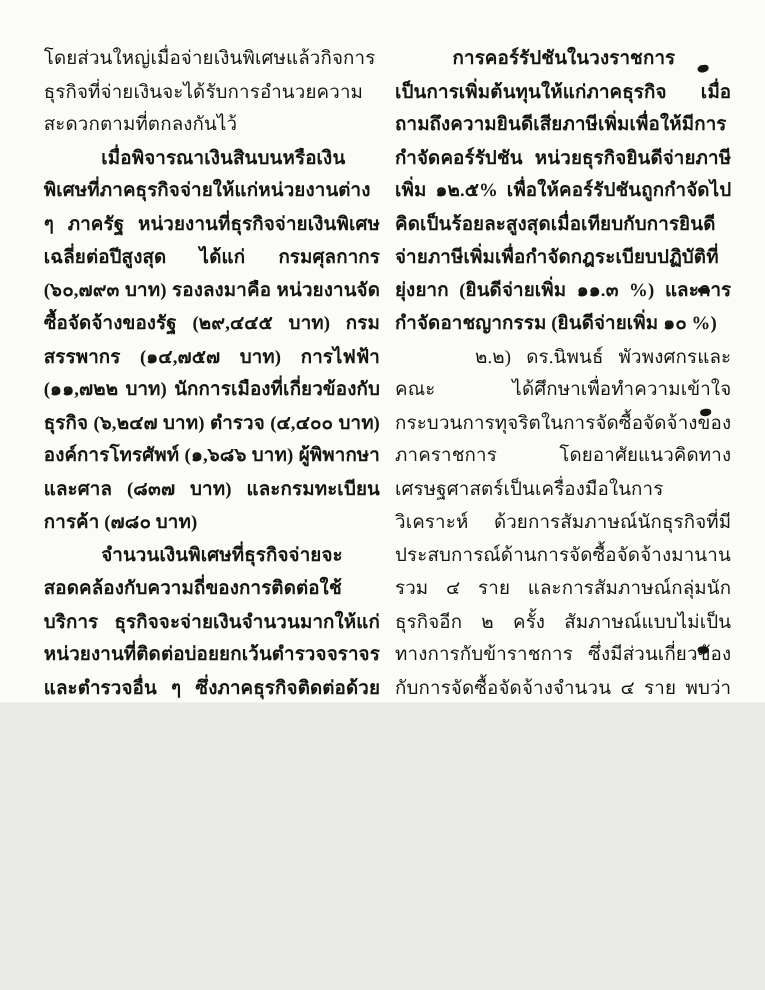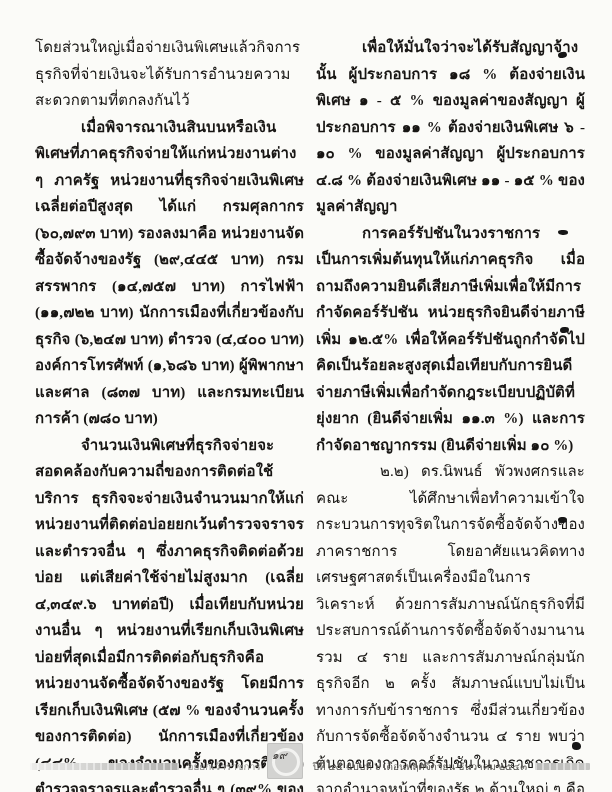--- a/index.html
+++ b/index.html
@@ -3,21 +3,21 @@
 <meta charset="utf-8">
 <style>
   html,body{margin:0;padding:0;}
   body{
     width:612px;height:792px;
     background:#e9e9e7;
     font-family:"Liberation Serif","DejaVu Serif",serif;
   }
   .page{
     position:relative;
-    width:612px;height:792px;
+    width:612px;height:562px;
     background:#fbfbf8;
     overflow:hidden;
     color:#171513;
   }
   .columns{
     position:absolute;
     top:34px;left:35px;right:27px;
     display:flex;
     gap:12px;
   }
@@ -105,21 +105,20 @@
 
 <div class="page">
 
   <div class="columns">
     <div class="col">
       <p class="para">โดยส่วนใหญ่เมื่อจ่ายเงินพิเศษแล้วกิจการธุรกิจที่จ่ายเงินจะได้รับการอำนวยความสะดวกตามที่ตกลงกันไว้</p>
       <p class="para indent">เมื่อพิจารณาเงินสินบนหรือเงินพิเศษที่ภาคธุรกิจจ่ายให้แก่หน่วยงานต่าง ๆ ภาครัฐ หน่วยงานที่ธุรกิจจ่ายเงินพิเศษเฉลี่ยต่อปีสูงสุด ได้แก่ กรมศุลกากร (๖๐,๗๙๓ บาท) รองลงมาคือ หน่วยงานจัดซื้อจัดจ้างของรัฐ (๒๙,๔๔๕ บาท) กรมสรรพากร (๑๔,๗๕๗ บาท) การไฟฟ้า (๑๑,๗๒๒ บาท) นักการเมืองที่เกี่ยวข้องกับธุรกิจ (๖,๒๔๗ บาท) ตำรวจ (๔,๔๐๐ บาท) องค์การโทรศัพท์ (๑,๖๘๖ บาท) ผู้พิพากษาและศาล (๘๓๗ บาท) และกรมทะเบียนการค้า (๗๘๐ บาท)</p>
       <p class="para indent">จำนวนเงินพิเศษที่ธุรกิจจ่ายจะสอดคล้องกับความถี่ของการติดต่อใช้บริการ ธุรกิจจะจ่ายเงินจำนวนมากให้แก่หน่วยงานที่ติดต่อบ่อยยกเว้นตำรวจจราจรและตำรวจอื่น ๆ ซึ่งภาคธุรกิจติดต่อด้วยบ่อย แต่เสียค่าใช้จ่ายไม่สูงมาก (เฉลี่ย ๔,๓๔๙.๖ บาทต่อปี) เมื่อเทียบกับหน่วยงานอื่น ๆ หน่วยงานที่เรียกเก็บเงินพิเศษบ่อยที่สุดเมื่อมีการติดต่อกับธุรกิจคือ หน่วยงานจัดซื้อจัดจ้างของรัฐ โดยมีการเรียกเก็บเงินพิเศษ (๕๗ % ของจำนวนครั้งของการติดต่อ) นักการเมืองที่เกี่ยวข้อง (๔๔% ของจำนวนครั้งของการติดต่อ) ตำรวจจราจรและตำรวจอื่น ๆ (๓๙% ของจำนวนครั้งของการติดต่อ) เจ้าหน้าที่ศุลกากร (๑๔% ของจำนวนครั้งของการติดต่อ) เจ้าหน้าที่การไฟฟ้า (๑๘ % ของจำนวนครั้งของการติดต่อ) เจ้าหน้าที่สรรพากร (๑๓% ของจำนวนครั้งของการติดต่อ) กรมทะเบียนการค้า (๑๒% ของจำนวนครั้งของการ</p>
     </div>
     <div class="col">
-      <p class="para indent">เพื่อให้มั่นใจว่าจะได้รับสัญญาจ้างนั้น ผู้ประกอบการ ๑๘ % ต้องจ่ายเงินพิเศษ ๑ - ๕ % ของมูลค่าของสัญญา ผู้ประกอบการ ๑๑ % ต้องจ่ายเงินพิเศษ ๖ - ๑๐ % ของมูลค่าสัญญา ผู้ประกอบการ ๔.๘ % ต้องจ่ายเงินพิเศษ ๑๑ - ๑๕ % ของมูลค่าสัญญา</p>
       <p class="para indent">การคอร์รัปชันในวงราชการเป็นการเพิ่มต้นทุนให้แก่ภาคธุรกิจ เมื่อถามถึงความยินดีเสียภาษีเพิ่มเพื่อให้มีการกำจัดคอร์รัปชัน หน่วยธุรกิจยินดีจ่ายภาษีเพิ่ม ๑๒.๕% เพื่อให้คอร์รัปชันถูกกำจัดไปคิดเป็นร้อยละสูงสุดเมื่อเทียบกับการยินดีจ่ายภาษีเพิ่มเพื่อกำจัดกฎระเบียบปฏิบัติที่ยุ่งยาก (ยินดีจ่ายเพิ่ม ๑๑.๓ %) และการกำจัดอาชญากรรม (ยินดีจ่ายเพิ่ม ๑๐ %)</p>
       <p class="para indent2">๒.๒) ดร.นิพนธ์ พัวพงศกรและคณะ ได้ศึกษาเพื่อทำความเข้าใจกระบวนการทุจริตในการจัดซื้อจัดจ้างของภาคราชการ โดยอาศัยแนวคิดทางเศรษฐศาสตร์เป็นเครื่องมือในการวิเคราะห์ ด้วยการสัมภาษณ์นักธุรกิจที่มีประสบการณ์ด้านการจัดซื้อจัดจ้างมานานรวม ๔ ราย และการสัมภาษณ์กลุ่มนักธุรกิจอีก ๒ ครั้ง สัมภาษณ์แบบไม่เป็นทางการกับข้าราชการ ซึ่งมีส่วนเกี่ยวข้องกับการจัดซื้อจัดจ้างจำนวน ๔ ราย พบว่าต้นตอของการคอร์รัปชันในวงราชการเกิดจากอำนาจหน้าที่ของรัฐ ๒ ด้านใหญ่ ๆ คือ อำนาจการอนุญาตให้ละเว้นจากการปฏิบัติตามกฎระเบียบ เช่น การหนีภาษี และอำนาจการจัดสรรผลประโยชน์หรือสิทธิในการใช้ทรัพยากร เช่น สัมปทานต่าง ๆ และการจัดซื้อจัดจ้าง</p>
     </div>
   </div>
 
   <div class="footer">
     <div class="rule left"></div>
     <div class="journal-name">อยยกเว้าราชการ</div>
     <div class="page-badge">
       <div class="badge-ring"></div>

